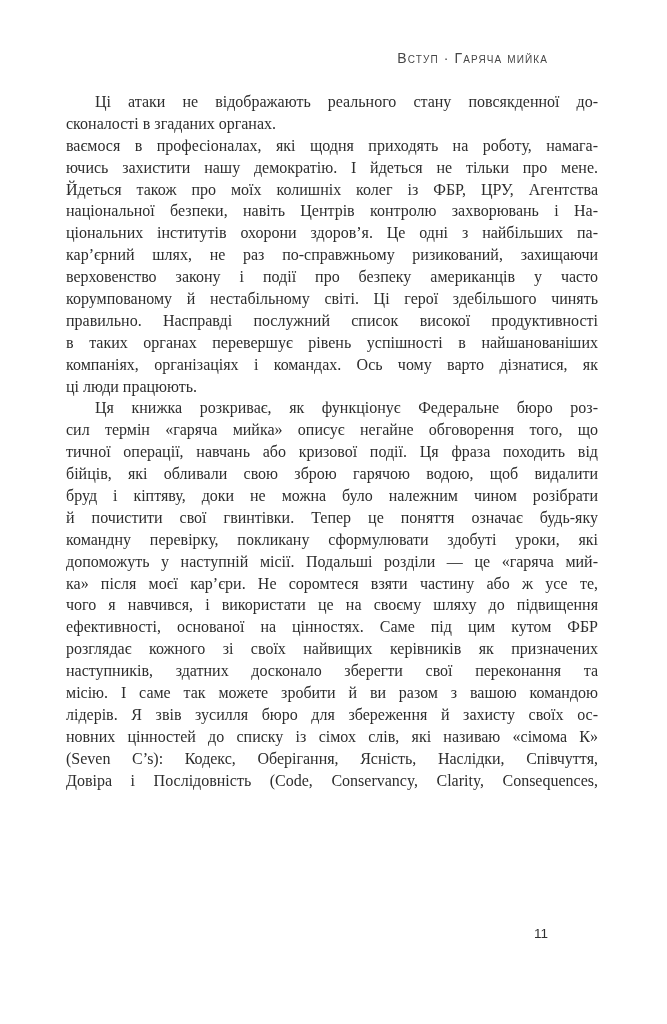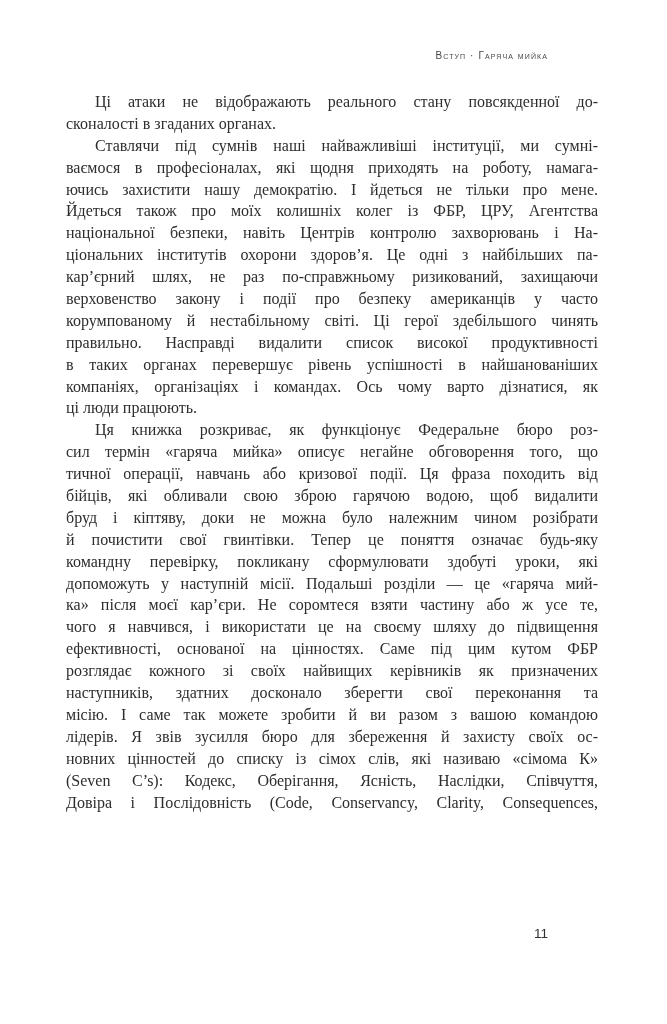--- a/index.html
+++ b/index.html
@@ -16,21 +16,21 @@
     background: var(--bg);
     margin: 0 auto;
     overflow: hidden;
   }
   .running-head {
     position: absolute;
     top: 50px;
     right: 119px;
     font-family: "Liberation Sans", sans-serif;
     font-variant: small-caps;
-    font-size: 10px;
+    font-size: 14px;
     letter-spacing: 1.1px;
     color: var(--header-color);
     white-space: nowrap;
     margin-left: 40px;
   }
   .body-text {
     position: absolute;
     left: 66px;
     top: 91px;
     width: 532px;
@@ -64,30 +64,29 @@
 <body>
 
 <div class="page">
   <div class="running-head">
     <span>Вступ · Гаряча мийка</span>
   </div>
 
   <div class="body-text" id="body-text">
       <div class="line indent">Ці атаки не відображають реального стану повсякденної до-</div>
       <div class="line flush">сконалості в згаданих органах.</div>
-      <div class="line indent">Ставлячи під сумнів наші найважливіші інституції, ми сумні-</div>
       <div class="line">ваємося в професіоналах, які щодня приходять на роботу, намага-</div>
       <div class="line">ючись захистити нашу демократію. І йдеться не тільки про мене.</div>
       <div class="line">Йдеться також про моїх колишніх колег із ФБР, ЦРУ, Агентства</div>
       <div class="line">національної безпеки, навіть Центрів контролю захворювань і На-</div>
       <div class="line">ціональних інститутів охорони здоров’я. Це одні з найбільших па-</div>
       <div class="line">кар’єрний шлях, не раз по-справжньому ризикований, захищаючи</div>
       <div class="line">верховенство закону і події про безпеку американців у часто</div>
       <div class="line">корумпованому й нестабільному світі. Ці герої здебільшого чинять</div>
-      <div class="line">правильно. Насправді видалити список високої продуктивності</div>
+      <div class="line">правильно. Насправді послужний список високої продуктивності</div>
       <div class="line">в таких органах перевершує рівень успішності в найшанованіших</div>
       <div class="line">компаніях, організаціях і командах. Ось чому варто дізнатися, як</div>
       <div class="line flush">ці люди працюють.</div>
       <div class="line indent">Ця книжка розкриває, як функціонує Федеральне бюро роз-</div>
       <div class="line">сил термін «гаряча мийка» описує негайне обговорення того, що</div>
       <div class="line">тичної операції, навчань або кризової події. Ця фраза походить від</div>
       <div class="line">бійців, які обливали свою зброю гарячою водою, щоб видалити</div>
       <div class="line">бруд і кіптяву, доки не можна було належним чином розібрати</div>
       <div class="line">й почистити свої гвинтівки. Тепер це поняття означає будь-яку</div>
       <div class="line">командну перевірку, покликану сформулювати здобуті уроки, які</div>

